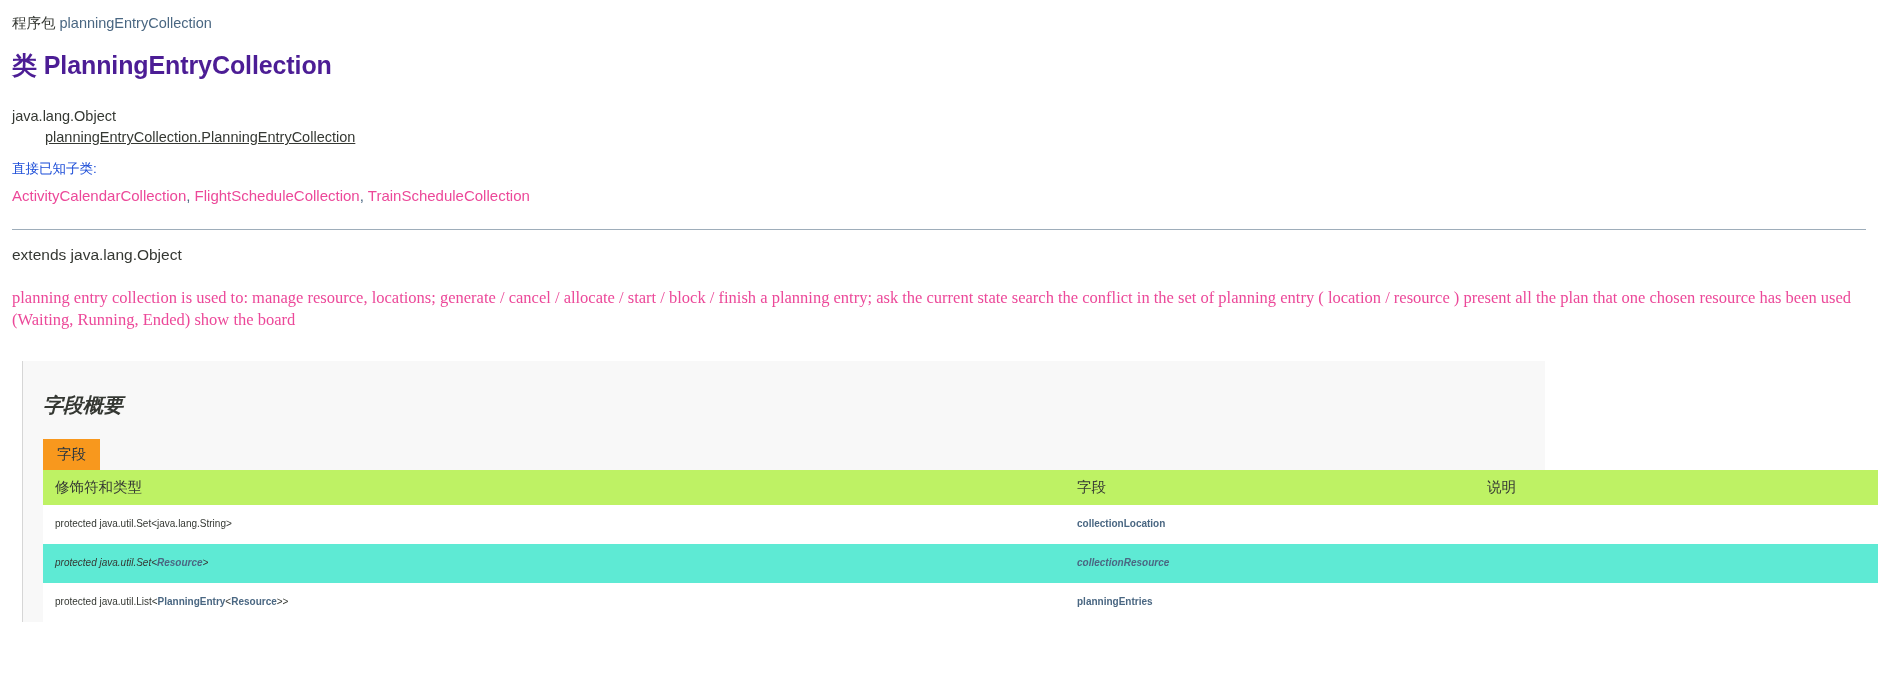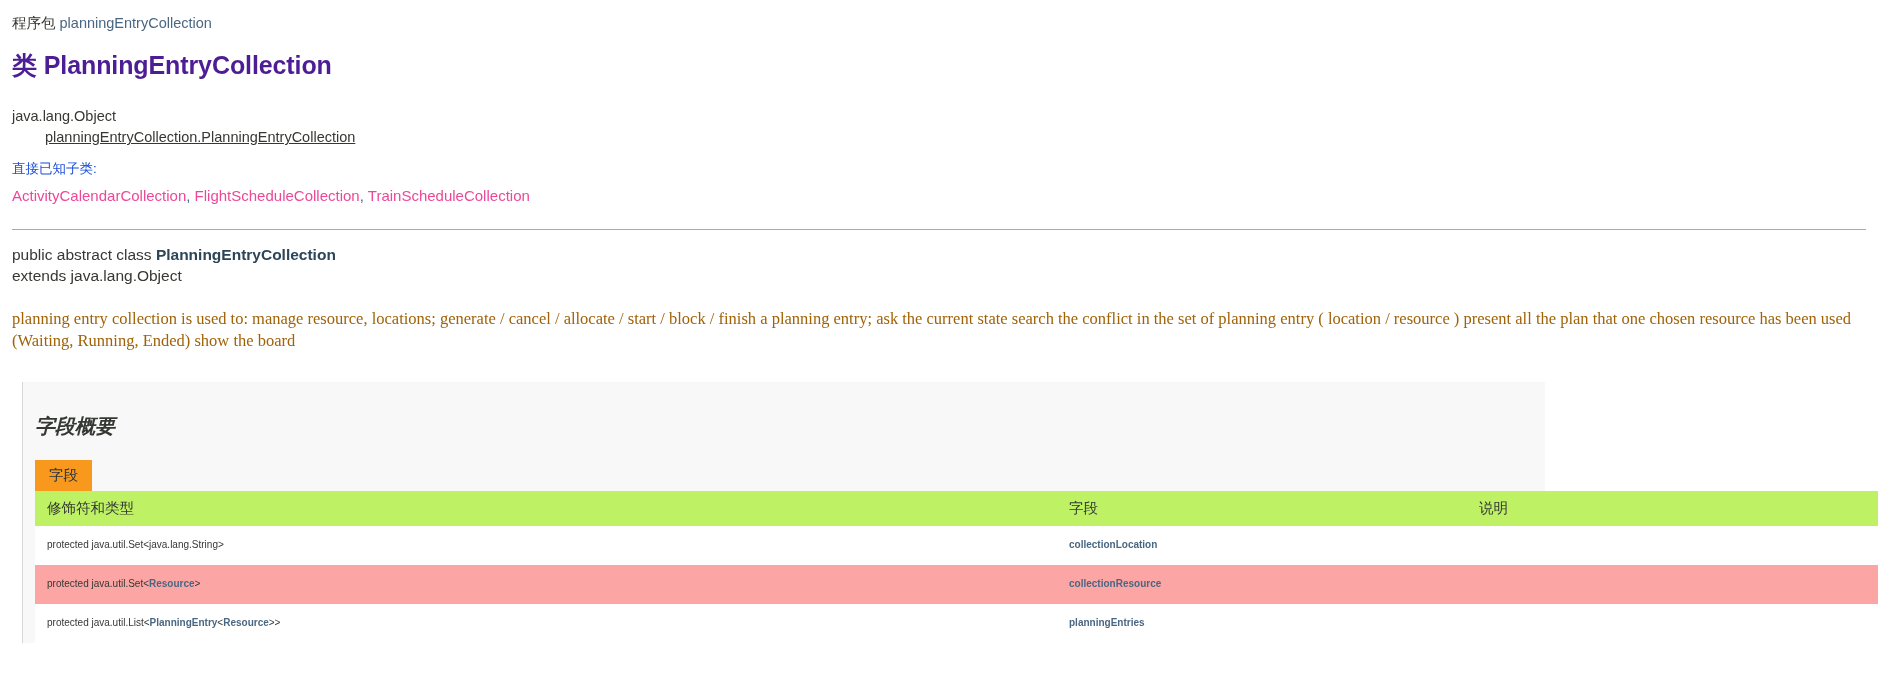--- a/index.html
+++ b/index.html
@@ -94,33 +94,33 @@
     margin-top: 14px;
   }
   .class-decl .type-name-label {
     font-weight: bold;
     color: #2c4557;
   }
 
   .block-desc {
     font-family: "Liberation Serif", serif;
     font-size: 16.5px;
-    color: #a16207;
+    color: #ec4899;
     line-height: 22px;
     margin-top: 22px;
     max-width: 1856px;
   }
 
   
   .summary-panel {
     margin-top: 30px;
     margin-left: 10px;
     background: #f8f8f8;
     border-left: 1px solid #d6d6d6;
-    padding: 22px 0 0 0;
+    padding: 22px 0 0 8px;
     box-sizing: border-box;
     width: 1523px;
   }
   .summary-heading {
     font-family: "Liberation Serif", serif;
     font-style: italic;
     font-weight: bold;
     font-size: 20px;
     color: #353833;
     padding: 10px 0 0 12px;
@@ -169,21 +169,21 @@
 
   table.summary td {
     padding: 9px 0 10px 12px;
     font-size: 10px;
     line-height: 20px;
     color: #353833;
     vertical-align: top;
     border: none;
   }
   table.summary tr.row-odd  td { background: #ffffff; }
-  table.summary tr.row-even td { background: #fca5a5; }
+  table.summary tr.row-even td { background: #5eead4; font-style: italic; }
 
   .member-link {
     color: #4a6782;
     font-weight: bold;
     text-decoration: none;
     text-align: right;
   }
   .type-link {
     color: #4a6782;
     font-weight: bold;
@@ -212,21 +212,20 @@
   </div>
 
   <div class="subclasses-label">直接已知子类:</div>
   <div class="subclasses-list">
     <a href="#" class="subclass-link">ActivityCalendarCollection</a><span>, </span><a href="#" class="subclass-link">FlightScheduleCollection</a><span>, </span><a href="#" class="subclass-link">TrainScheduleCollection</a>
   </div>
 
   <hr class="rule">
 
   <div class="class-decl">
-    <div><span>public abstract class </span><span class="type-name-label">PlanningEntryCollection</span></div>
     <div>extends java.lang.Object</div>
   </div>
 
   <div class="block-desc">planning entry collection is used to: manage resource, locations; generate / cancel / allocate / start / block / finish a planning entry; ask the current state search the conflict in the set of planning entry ( location / resource ) present all the plan that one chosen resource has been used (Waiting, Running, Ended) show the board</div>
 
   <div class="summary-panel">
     <h2 class="summary-heading">字段概要</h2>
 
     <div class="tab-row">
       <span class="tab-active">字段</span>

